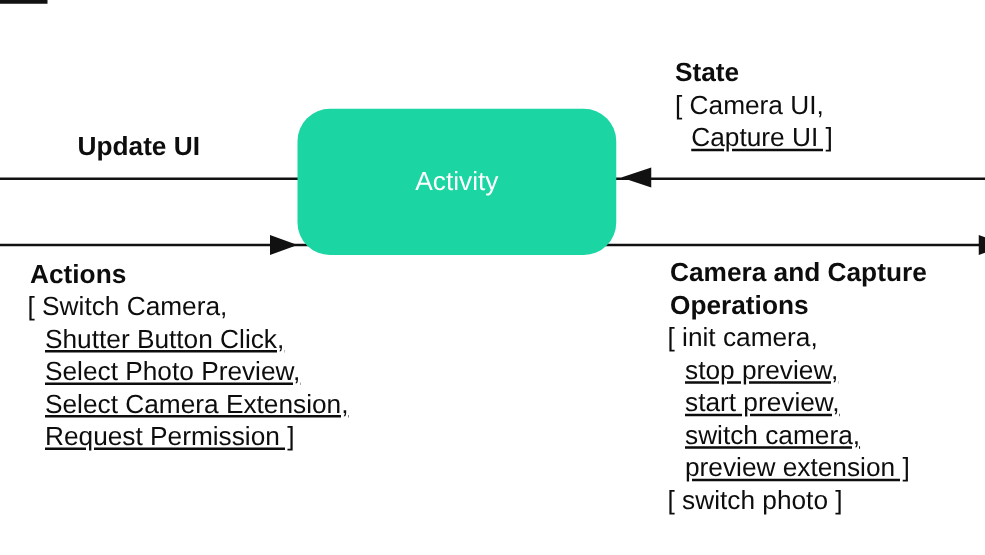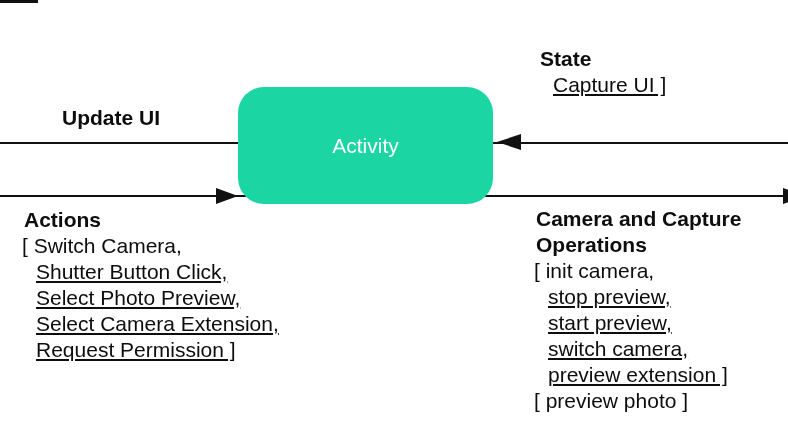--- a/index.html
+++ b/index.html
@@ -77,26 +77,27 @@
     <div class="title">Actions</div>
     <div class="line">[ Switch Camera,</div>
     <div class="line indent">Shutter Button Click,</div>
     <div class="line indent">Select Photo Preview,</div>
     <div class="line indent">Select Camera Extension,</div>
     <div class="line indent">Request Permission ]</div>
   </div>
 
   <div id="state-block" class="label-block">
     <div class="title">State</div>
+    <div class="line">[ Camera UI,</div>
     <div class="line indent">Capture UI ]</div>
   </div>
 
   <div id="ops-block" class="label-block">
     <div class="title">Camera and Capture Operations</div>
     <div class="line">[ init camera,</div>
     <div class="line indent">stop preview,</div>
     <div class="line indent">start preview,</div>
     <div class="line indent">switch camera,</div>
     <div class="line indent">preview extension ]</div>
-    <div class="line">[ preview photo ]</div>
+    <div class="line">[ switch photo ]</div>
   </div>
 
 </div>
 
 </body></html>

